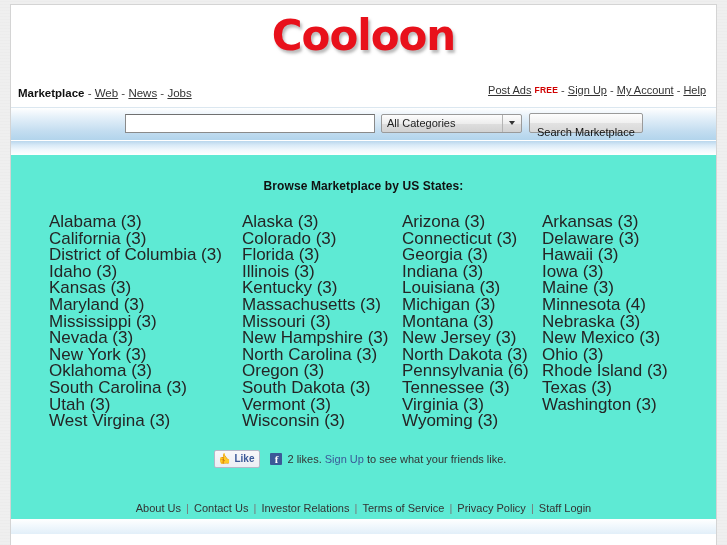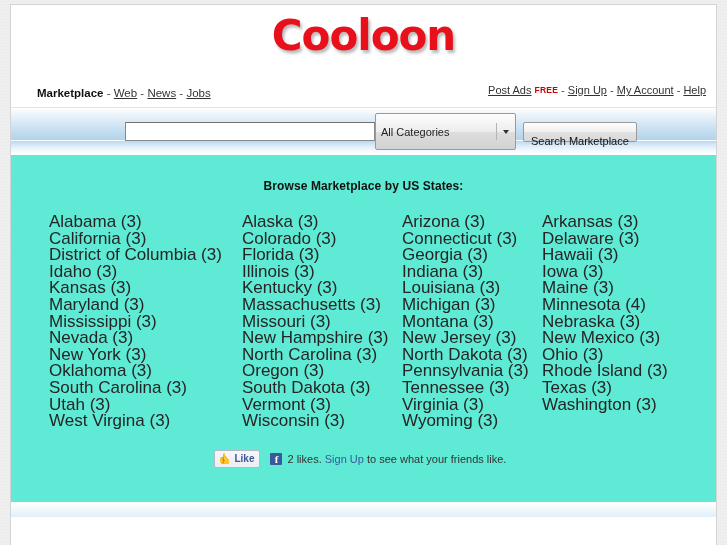--- a/index.html
+++ b/index.html
@@ -53,21 +53,21 @@
     text-shadow: 2px 3px 3px rgba(130,130,130,0.55);
   }
   
   .navrow {
     position: relative;
     height: 24px;
     padding: 0 9px;
   }
   .nav-left {
     position: absolute;
-    left: 26px;
+    left: 7px;
     top: 4px;
     font-size: 11.5px;
     color: #333;
   }
   .nav-left .brandword {
     font-weight: bold;
     color: #111;
     font-size: 11.5px;
   }
   .nav-left a, .nav-right a {
@@ -109,23 +109,24 @@
     border: 1px solid #8a8a8a;
     border-top-color: #707070;
     background: #ffffff;
     font-family: "Liberation Sans", sans-serif;
     font-size: 11px;
     padding: 0 3px;
     box-sizing: content-box;
     outline: none;
   }
   .select-wrap {
+    margin-left: 6px;
     position: relative;
     width: 141px;
-    height: 37px;
+    height: 19px;
     border: 1px solid #9a9a9a;
     border-radius: 2px;
     background: linear-gradient(to bottom, #fdfdfd 0%, #ededed 50%, #dedede 51%, #d2d2d2 100%);
     display: flex;
     align-items: center;
     box-sizing: border-box;
   }
   .select-label {
     font-size: 11px;
     color: #222;
@@ -326,21 +327,21 @@
         <a class="state-cell" href="#" style="text-decoration: none; color: rgb(37, 37, 37); display: block;">Nevada (3)</a>
         <a class="state-cell" href="#" style="text-decoration: none; color: rgb(37, 37, 37); display: block;">New Hampshire (3)</a>
         <a class="state-cell" href="#" style="text-decoration: none; color: rgb(37, 37, 37); display: block;">New Jersey (3)</a>
         <a class="state-cell" href="#" style="text-decoration: none; color: rgb(37, 37, 37); display: block;">New Mexico (3)</a>
         <a class="state-cell" href="#" style="text-decoration: none; color: rgb(37, 37, 37); display: block;">New York (3)</a>
         <a class="state-cell" href="#" style="text-decoration: none; color: rgb(37, 37, 37); display: block;">North Carolina (3)</a>
         <a class="state-cell" href="#" style="text-decoration: none; color: rgb(37, 37, 37); display: block;">North Dakota (3)</a>
         <a class="state-cell" href="#" style="text-decoration: none; color: rgb(37, 37, 37); display: block;">Ohio (3)</a>
         <a class="state-cell" href="#" style="text-decoration: none; color: rgb(37, 37, 37); display: block;">Oklahoma (3)</a>
         <a class="state-cell" href="#" style="text-decoration: none; color: rgb(37, 37, 37); display: block;">Oregon (3)</a>
-        <a class="state-cell" href="#" style="text-decoration: none; color: rgb(37, 37, 37); display: block;">Pennsylvania (3)</a>
+        <a class="state-cell" href="#" style="text-decoration: none; color: rgb(37, 37, 37); display: block;">Pennsylvania (6)</a>
         <a class="state-cell" href="#" style="text-decoration: none; color: rgb(37, 37, 37); display: block;">Rhode Island (3)</a>
         <a class="state-cell" href="#" style="text-decoration: none; color: rgb(37, 37, 37); display: block;">South Carolina (3)</a>
         <a class="state-cell" href="#" style="text-decoration: none; color: rgb(37, 37, 37); display: block;">South Dakota (3)</a>
         <a class="state-cell" href="#" style="text-decoration: none; color: rgb(37, 37, 37); display: block;">Tennessee (3)</a>
         <a class="state-cell" href="#" style="text-decoration: none; color: rgb(37, 37, 37); display: block;">Texas (3)</a>
         <a class="state-cell" href="#" style="text-decoration: none; color: rgb(37, 37, 37); display: block;">Utah (3)</a>
         <a class="state-cell" href="#" style="text-decoration: none; color: rgb(37, 37, 37); display: block;">Vermont (3)</a>
         <a class="state-cell" href="#" style="text-decoration: none; color: rgb(37, 37, 37); display: block;">Virginia (3)</a>
         <a class="state-cell" href="#" style="text-decoration: none; color: rgb(37, 37, 37); display: block;">Washington (3)</a>
         <a class="state-cell" href="#" style="text-decoration: none; color: rgb(37, 37, 37); display: block;">West Virgina (3)</a>
@@ -353,16 +354,17 @@
       <span class="fb-like-btn">
         <span class="thumb-icon">👍</span>
         <span>Like</span>
       </span>
       <span class="fb-f">f</span>
       <span class="fb-text"><span>2 likes.</span> <a href="#">Sign Up</a> <span>to see what your friends like.</span></span>
     </div>
 
     <div class="footer-spacer"></div>
 
+    <div class="footer"><a href="#">About Us</a><span class="fsep"> | </span><a href="#">Contact Us</a><span class="fsep"> | </span><a href="#">Investor Relations</a><span class="fsep"> | </span><a href="#">Terms of Service</a><span class="fsep"> | </span><a href="#">Privacy Policy</a><span class="fsep"> | </span><a href="#">Staff Login</a></div>
   </div>
 
   <div class="footer-fade"></div>
 </div>
 
 </body></html>

